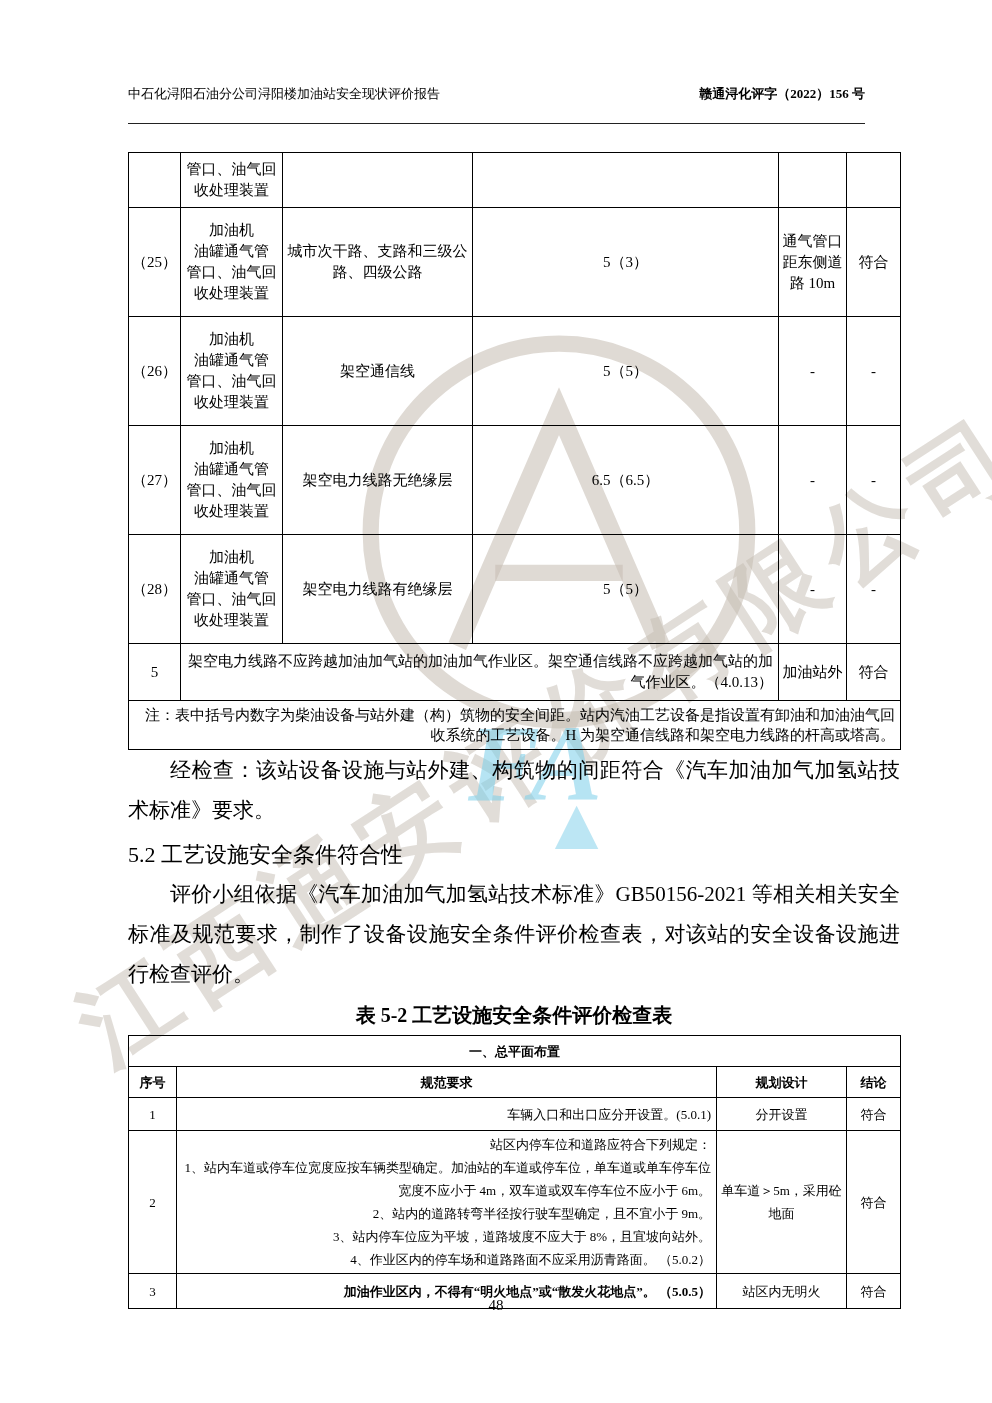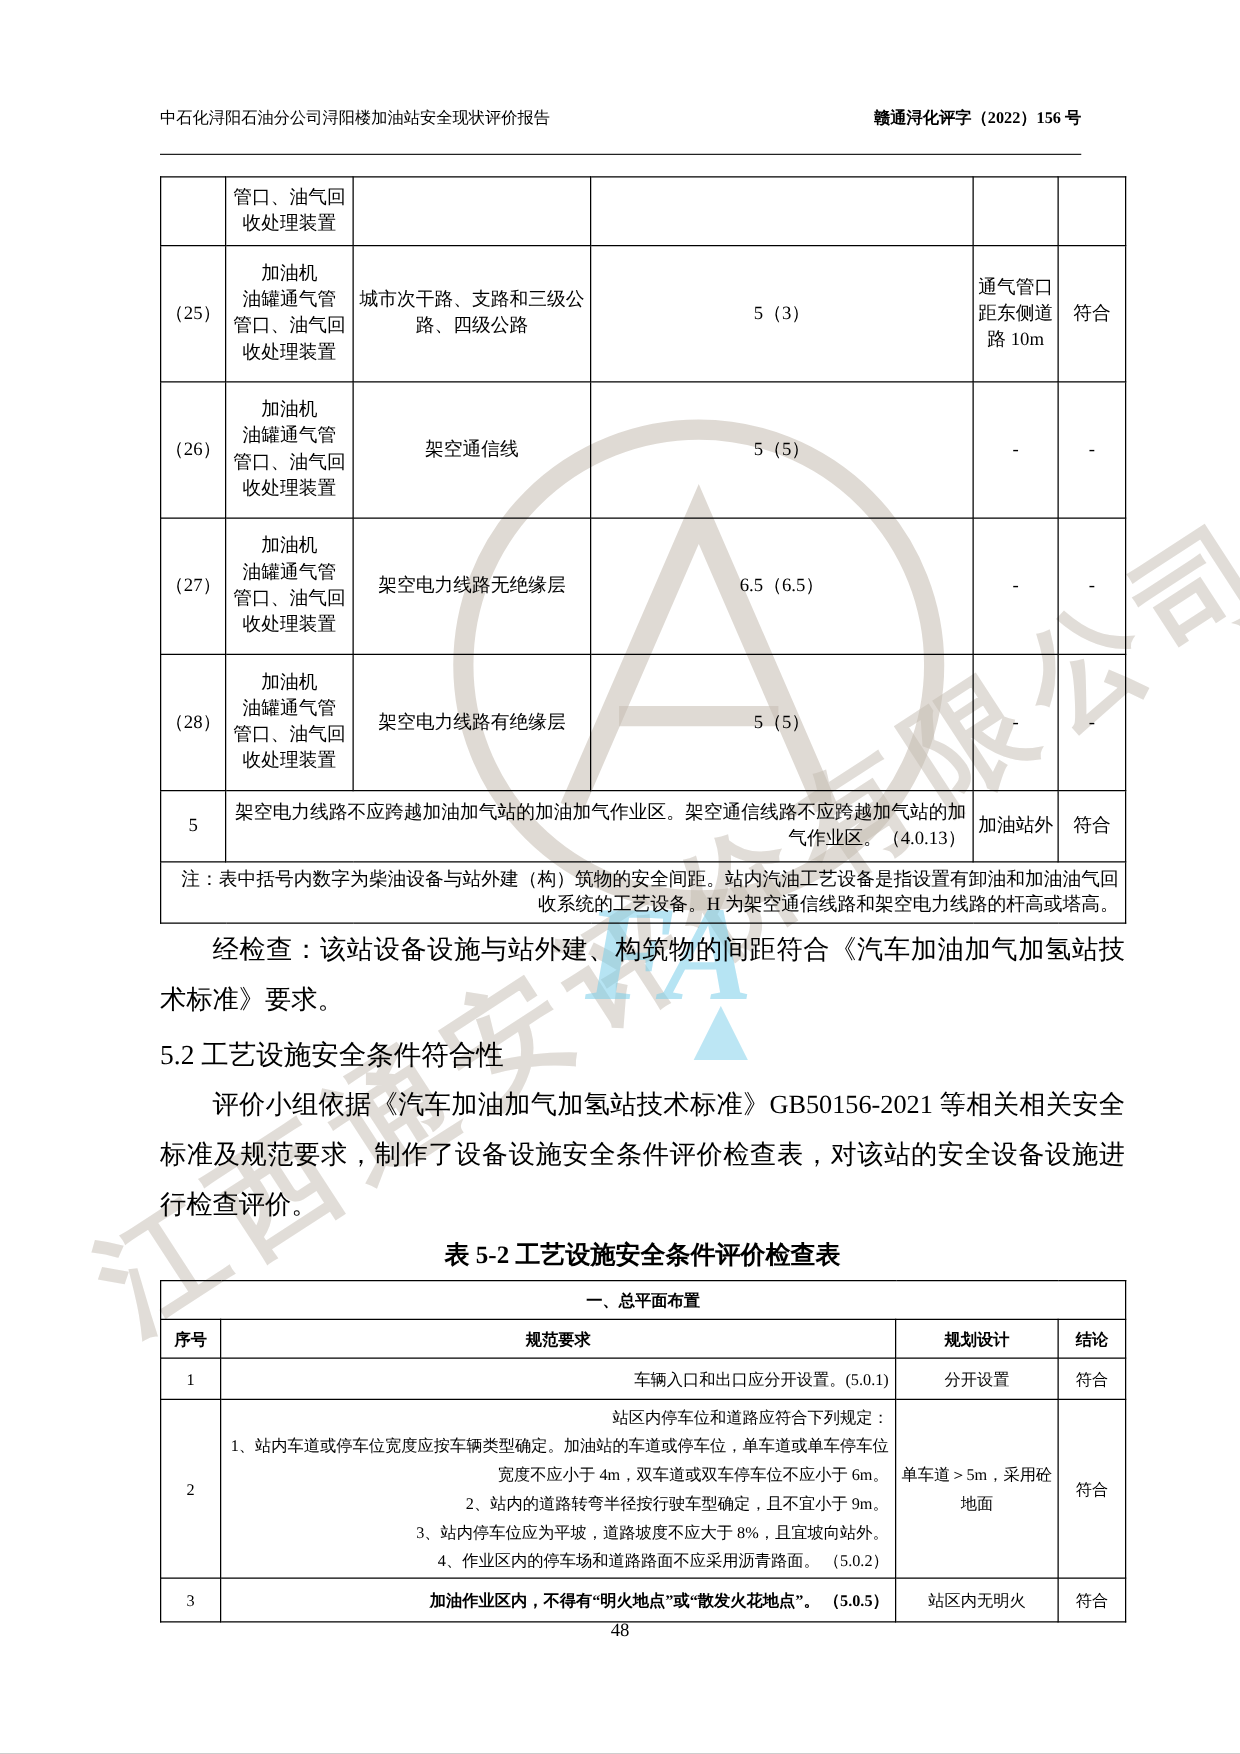--- a/index.html
+++ b/index.html
@@ -37,21 +37,21 @@
     width:737px;display:flex;justify-content:space-between;align-items:baseline;
     font-size:13px;padding-bottom:20px;border-bottom:1.5px solid #222;
   }
   .pagehead .right{font-weight:bold;}
   
   table{border-collapse:collapse;width:772px;table-layout:fixed;}
   td{border:1px solid #000;text-align:center;vertical-align:middle;
      padding:2px 3px;font-size:15px;line-height:21px;word-break:break-all;}
   .pre{white-space:pre-line;}
   .tl{text-align:right;padding-left:5px;padding-right:5px;}
-  .t1{margin-top:17px;}
+  .t1{margin-top:28px;}
   .t1 .r-carry td{height:50px;}
   .t1 .r-data td{height:104px;}
   .t1 .r-sum td{height:52px;}
   .t1 .r-note td{font-size:15px;line-height:20px;padding:4px 5px;}
   
   .para{font-size:21px;line-height:40px;text-indent:2em;text-align:justify;margin:0;}
   .p1{margin-top:0;}
   .h52{font-size:22px;font-weight:normal;margin:8px 0 2px 0;line-height:34px;}
   .p2{margin-top:2px;}
   .t2title{font-size:20px;font-weight:bold;text-align:center;margin-top:6px;line-height:30px;}

